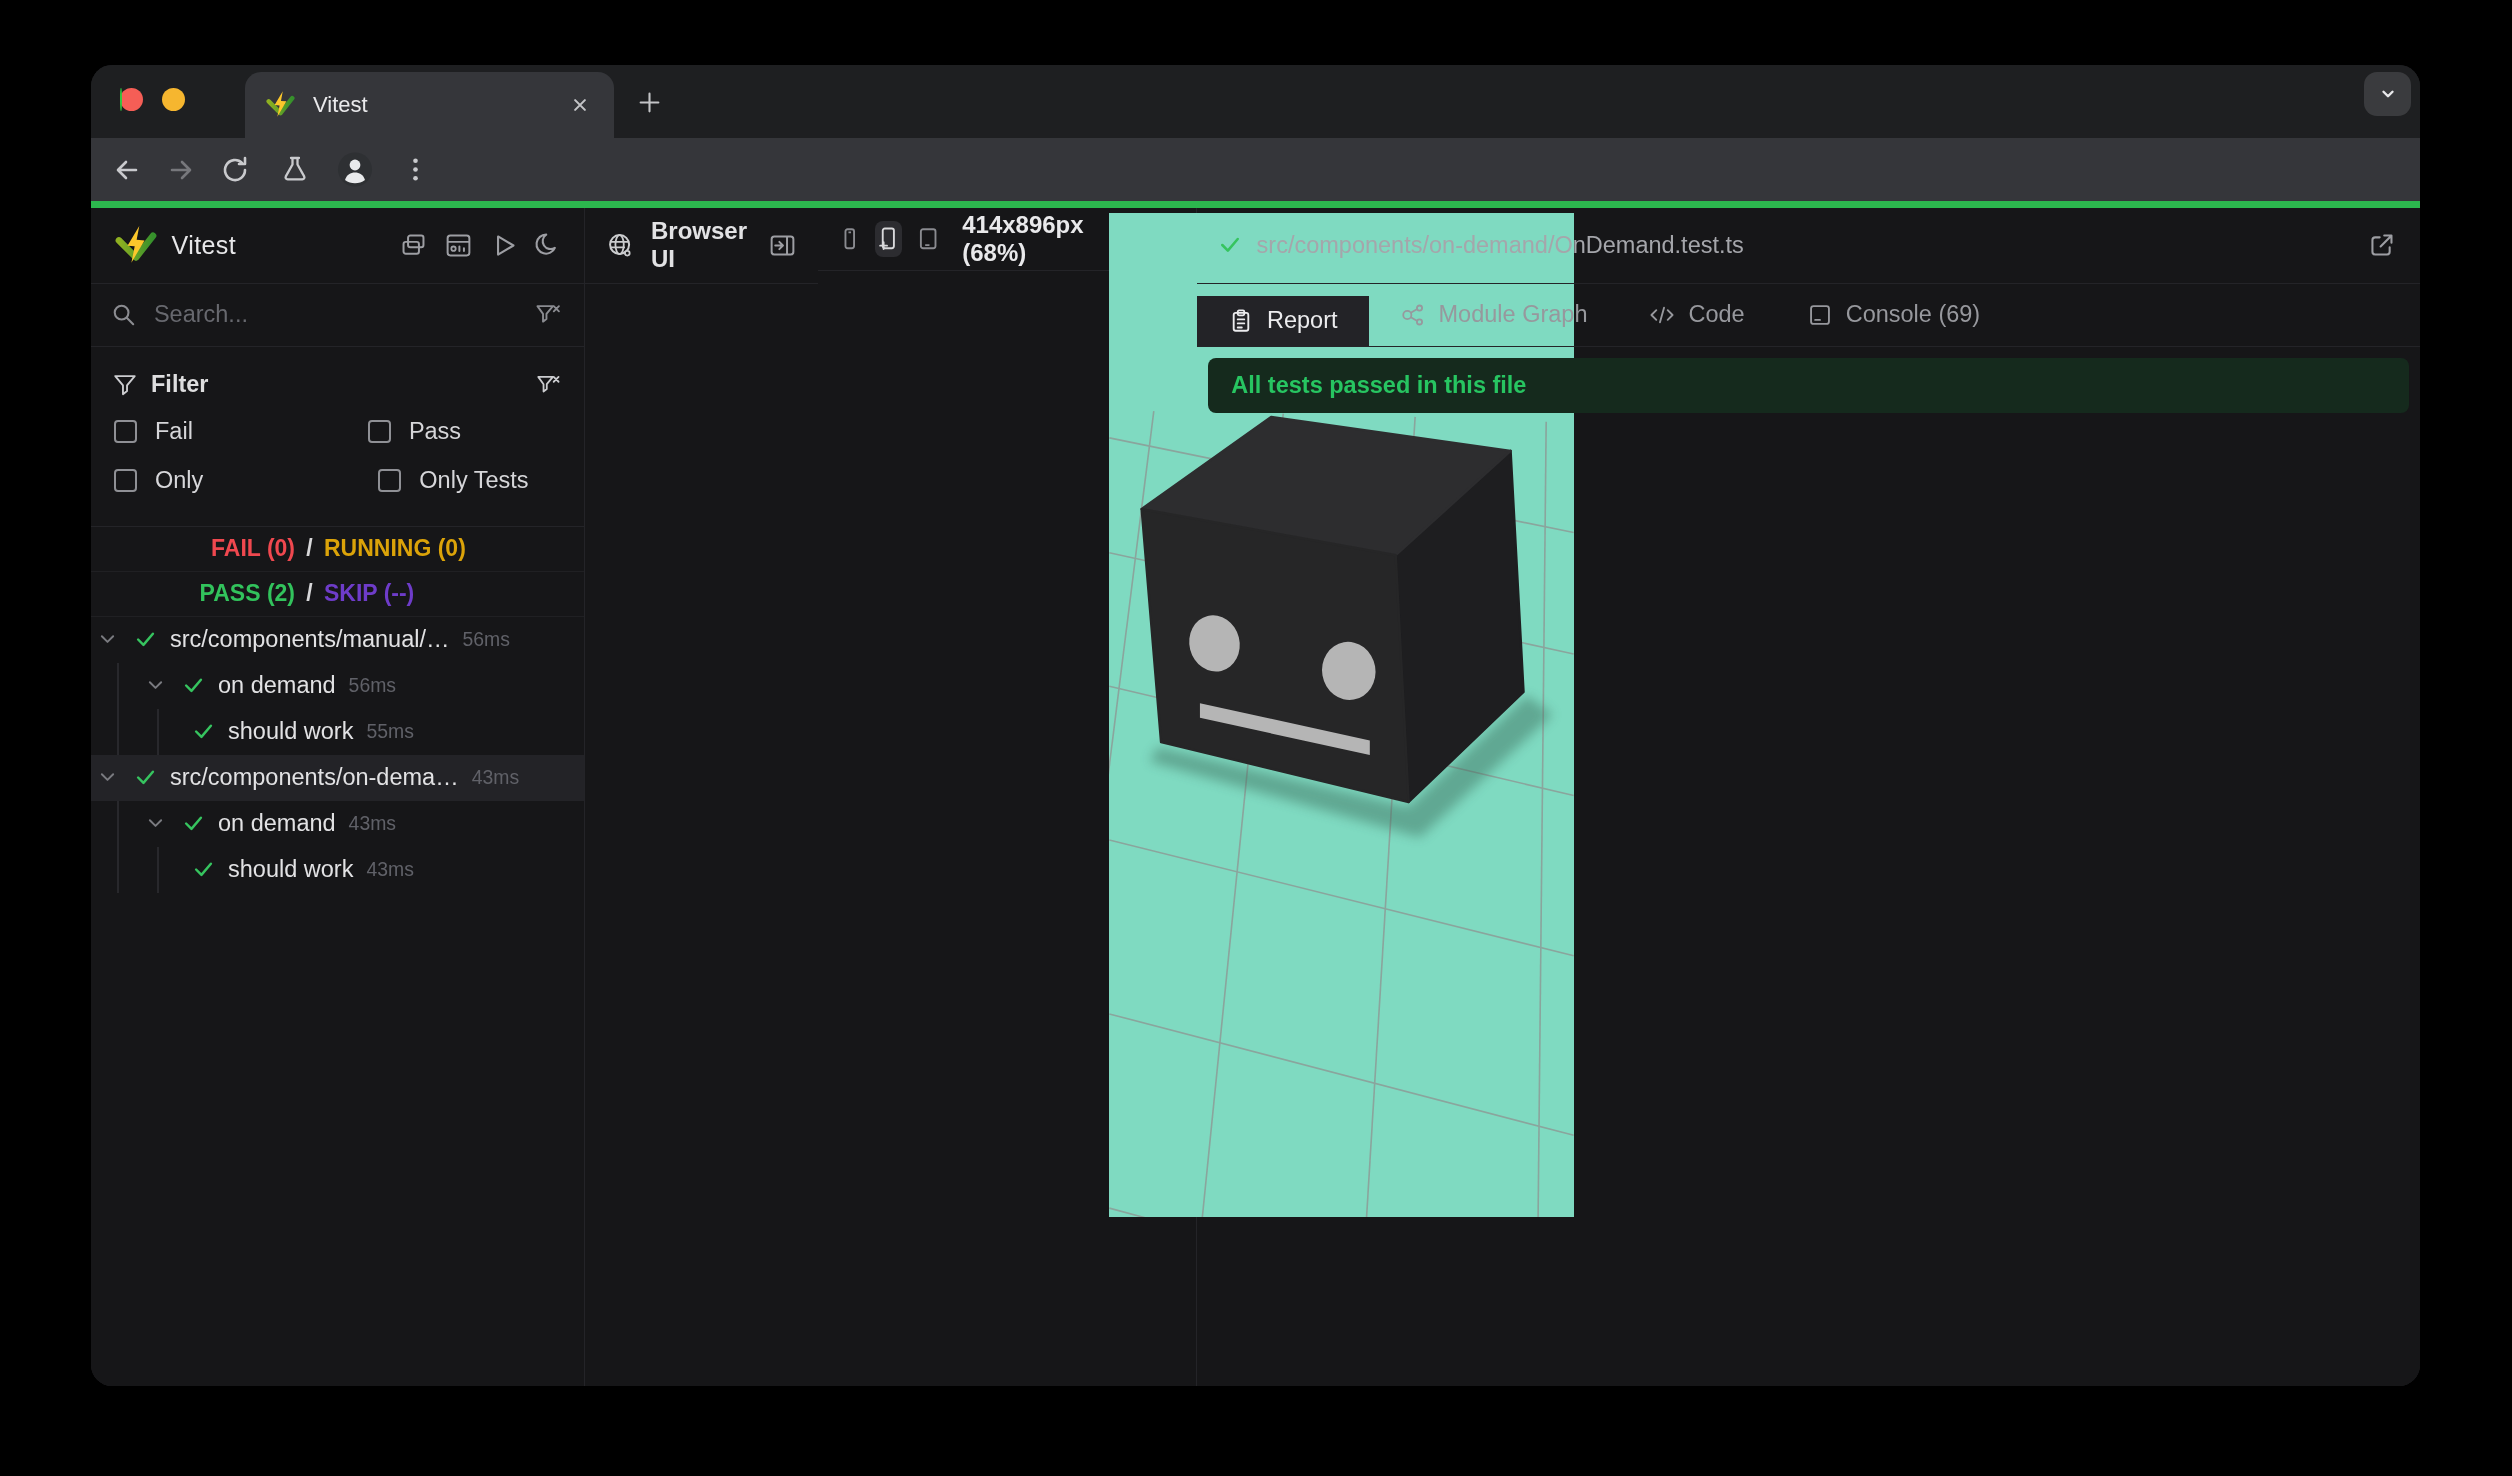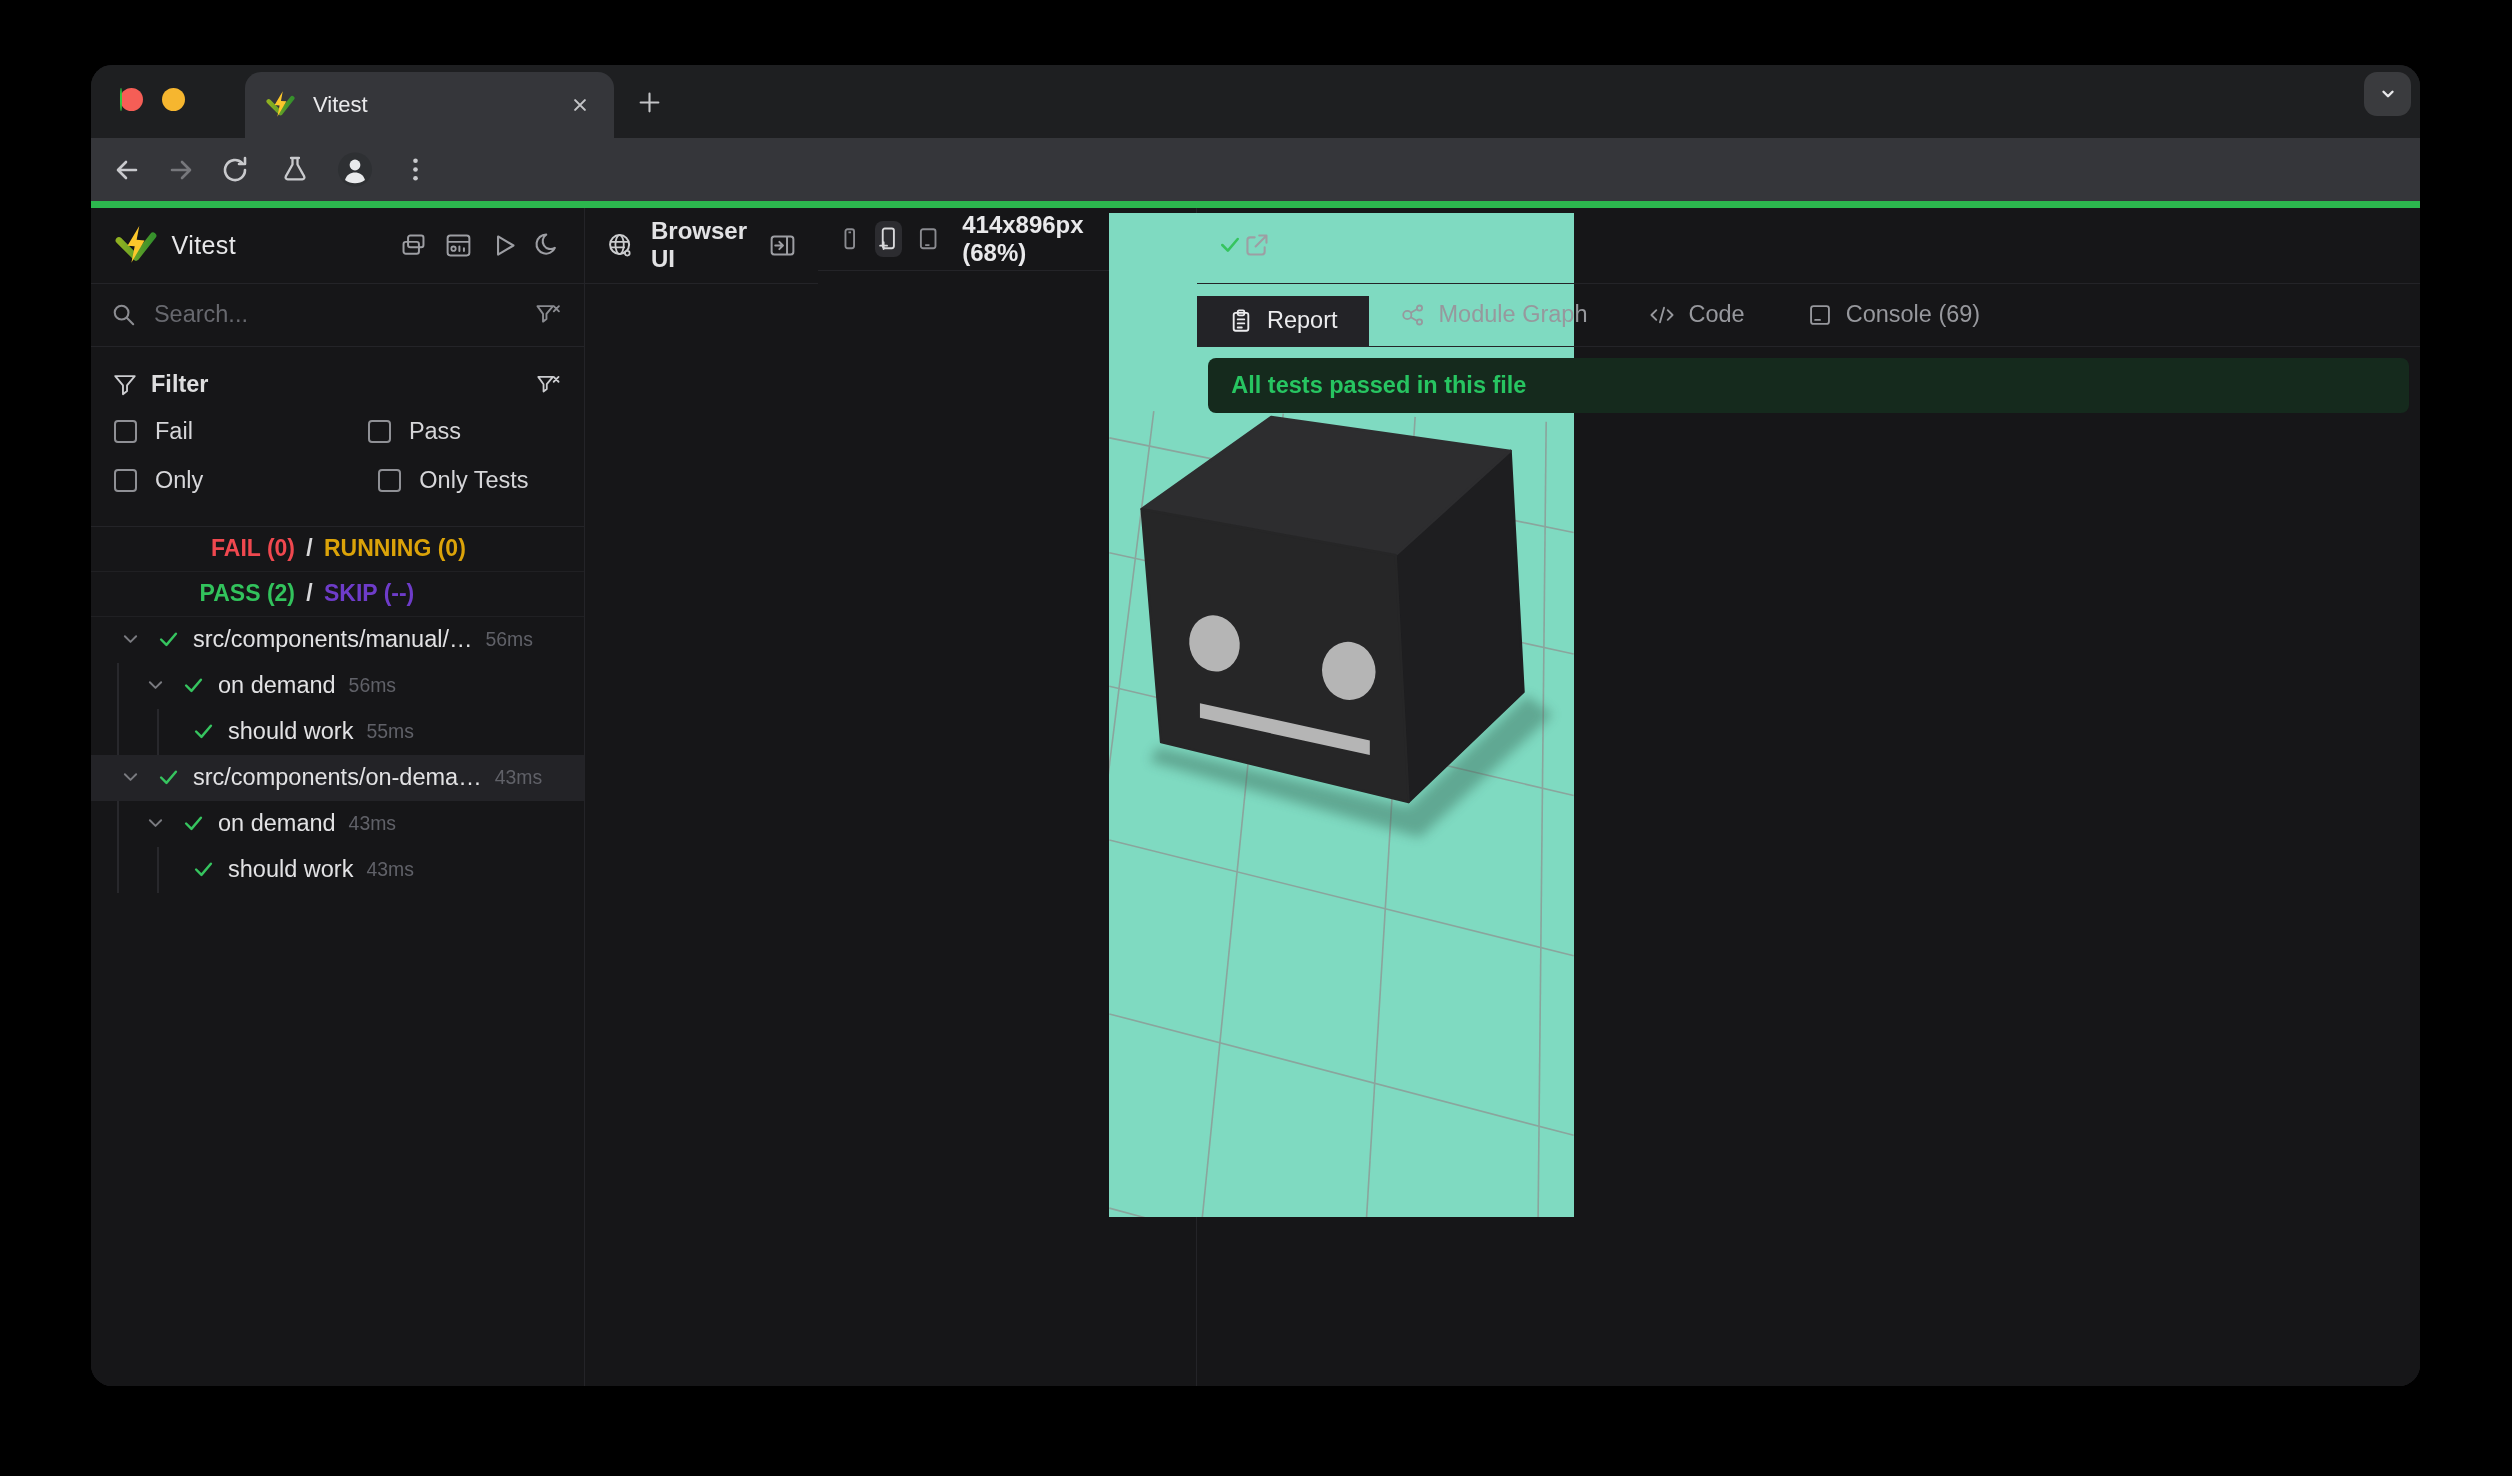--- a/index.html
+++ b/index.html
@@ -62,21 +62,21 @@
   .sum-l{width:204px;text-align:right;}
   .sum-sl{color:#d8d8da;margin:0 11.3px;}
   .fail{color:#f0484f}.running{color:#dba309}.pass{color:#32c35c}.skip{color:#6e3cc9}
   .sb-tree{flex:1;overflow:hidden;position:relative;}
   .trow{height:46px;display:flex;align-items:center;position:relative;font-size:23.5px;}
   .trow.sel{background:#232327;}
   .trow .chev{width:21px;height:21px;color:#7a7b80;flex:0 0 auto;}
   .trow .chk{width:23px;height:23px;color:#36c45f;flex:0 0 auto;margin-left:16px;}
   .trow .lbl{margin-left:13px;color:#e2e2e4;white-space:nowrap;}
   .trow .tm{margin-left:13px;font-size:19.4px;color:#606168;}
-  .lv0{padding-left:29px;} .lv1{padding-left:54px;} .lv2{padding-left:64px;}
+  .lv0{padding-left:6px;} .lv1{padding-left:54px;} .lv2{padding-left:64px;}
   .lv2 .sp{width:21px;flex:0 0 auto;}
   .g{position:absolute;top:0;bottom:0;width:1.6px;background:#28282c;}
   .g1{left:26px}.g2{left:66px}
   
   .bpanel{width:612px;flex:0 0 auto;border-right:1.6px solid #242428;box-sizing:border-box;display:flex;}
   .bp-h .ico{width:29px;height:29px;margin-left:21px;color:#cbccce;}
   .bp-h .t{margin-left:16px;font-size:24px;font-weight:600;color:#e2e2e4;flex:1;}
   .bp-h .dock{width:29px;height:29px;margin-right:21px;color:#9d9ea3;}
   .bp-tools .dev{width:36px;height:36px;color:#8a8b90;margin-left:11.3px;}
   .bp-tools .dev:first-child{margin-left:18px;}
@@ -445,20 +445,21 @@
       </div>
     </div>
 
     <div class="rpanel">
       <div class="panel-h rp-h">
         <span class="chk ico">
           <svg viewBox="0 0 28 28">
               <path d="M5 14l6.5 6.5L23 7" stroke="currentColor" stroke-width="3" fill="none" stroke-linecap="round" stroke-linejoin="round"></path>
             </svg>
         </span>
+        <span class="path">src/components/on-demand/OnDemand.test.ts</span>
         <span class="ext ico">
           <svg viewBox="0 0 32 32">
               <path d="M14 7H9a3 3 0 0 0-3 3v13a3 3 0 0 0 3 3h13a3 3 0 0 0 3-3v-5" stroke="currentColor" stroke-width="2.3" fill="none" stroke-linecap="round"></path>
               <path d="M19 5h8v8M26 6L15 17" stroke="currentColor" stroke-width="2.3" fill="none" stroke-linecap="round" stroke-linejoin="round"></path>
             </svg>
         </span>
       </div>
       <div class="subbar rp-tabs">
         <span class="rtab on">
           <span class="ico">

